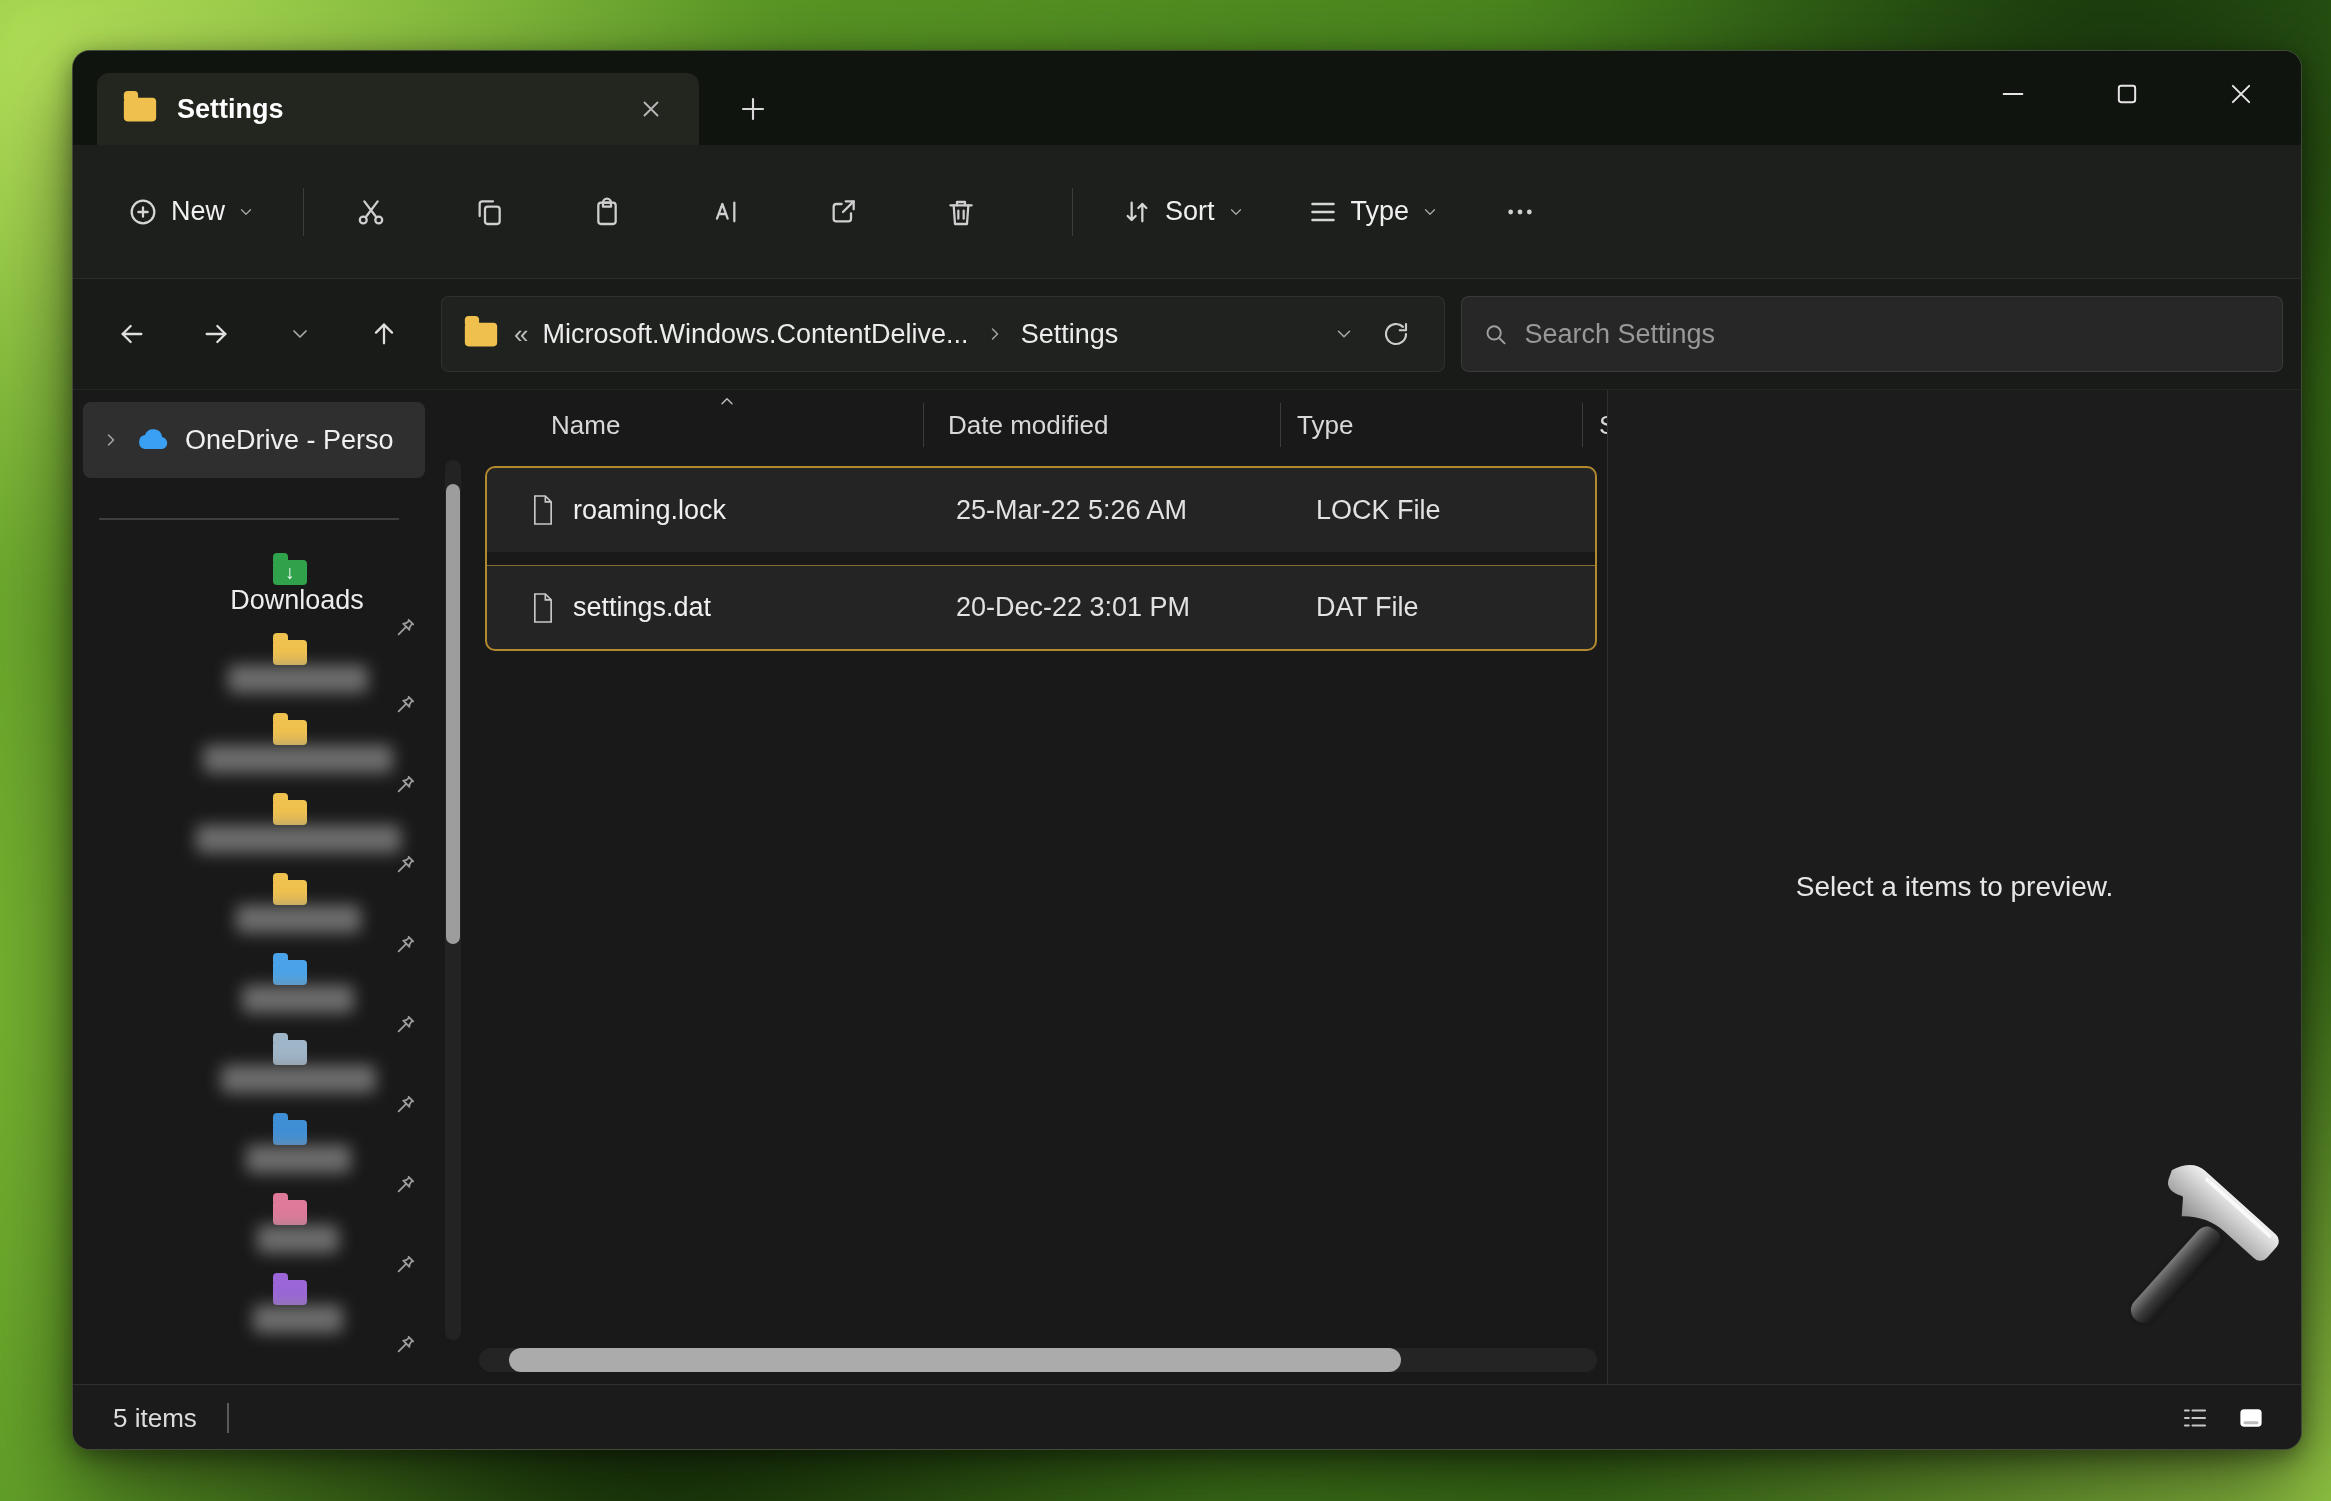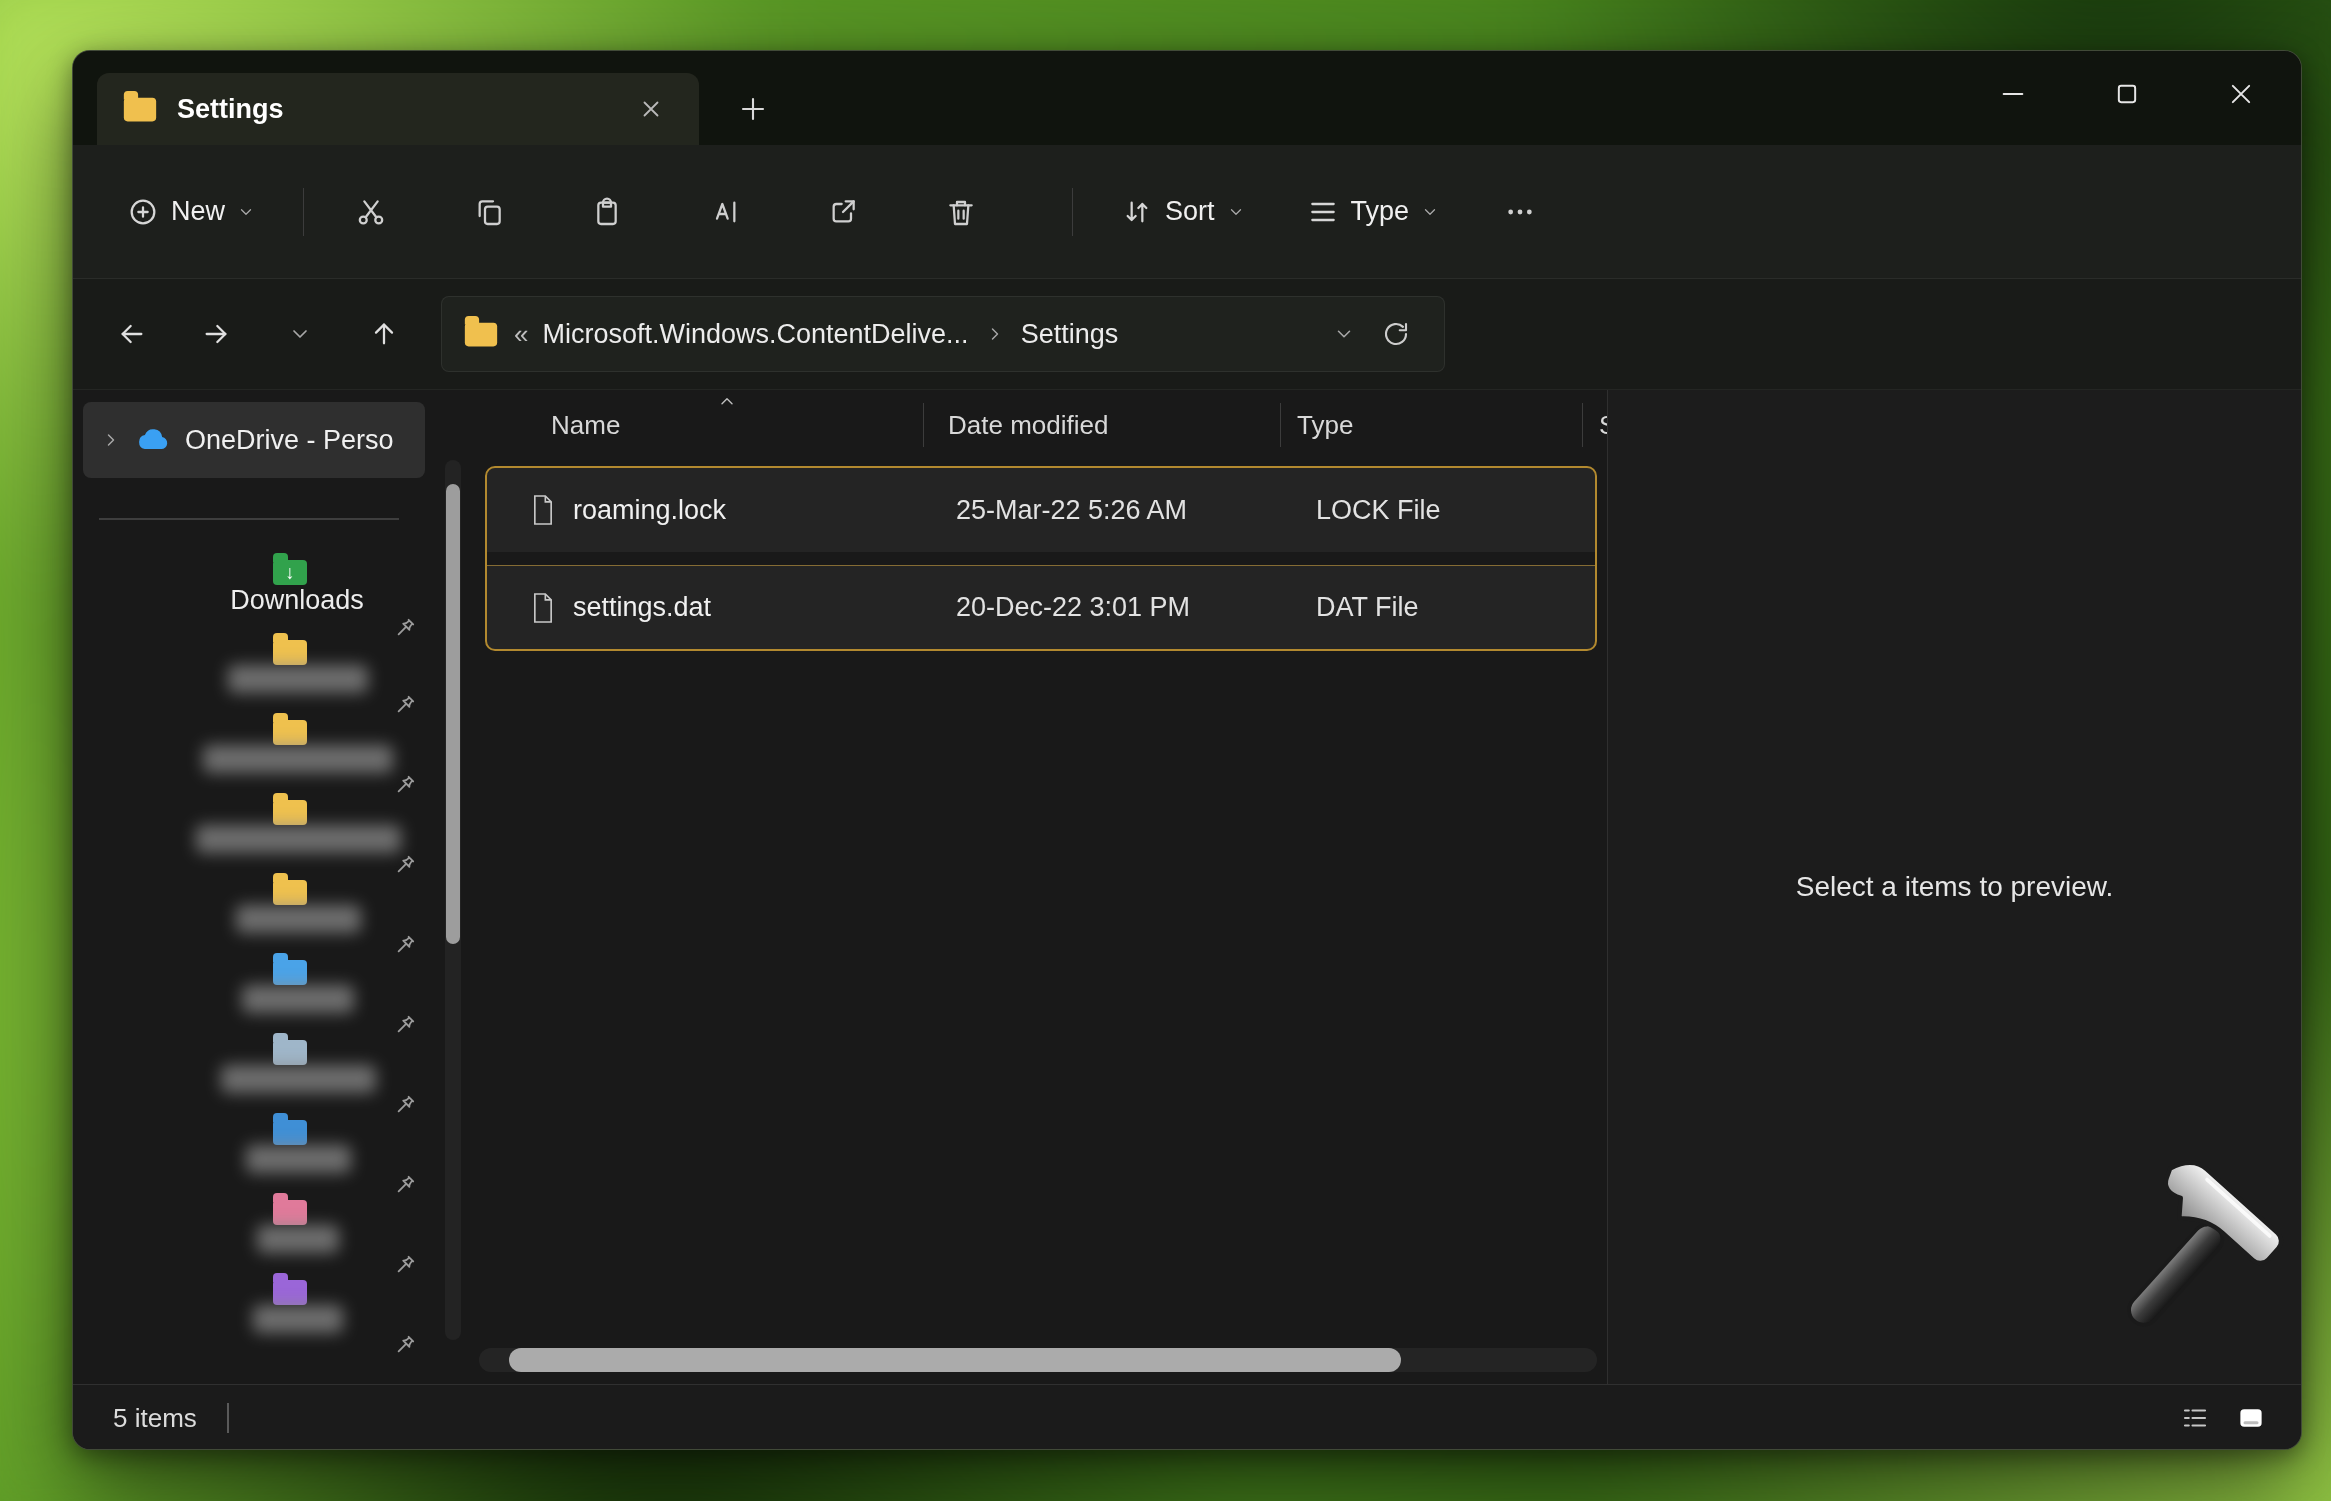--- a/index.html
+++ b/index.html
@@ -312,20 +312,27 @@
           </svg>
       </span>
       <span class="addr-btn">
         <svg class="ic" width="30" height="30" viewBox="0 0 24 24">
           <path d="M20 12a8 8 0 1 1-2.4-5.7"></path>
             <path d="M20 4v5h-5"></path>
           </svg>
       </span>
     </div>
 
+    <div class="searchbox">
+      <svg class="ic search-ic" width="28" height="28" viewBox="0 0 24 24">
+        <circle cx="11" cy="11" r="6"></circle>
+          <path d="M15.6 15.6L20.5 20.5"></path>
+        </svg>
+      <input type="text" placeholder="Search Settings" style="">
+    </div>
   </div>
 
   <div class="content">
 
     <div class="sidebar">
       <div class="side-onedrive">
         <span class="expander">
           <svg class="ic" width="20" height="20" viewBox="0 0 24 24">
               <path d="M9 6l6 6-6 6"></path>
             </svg>

